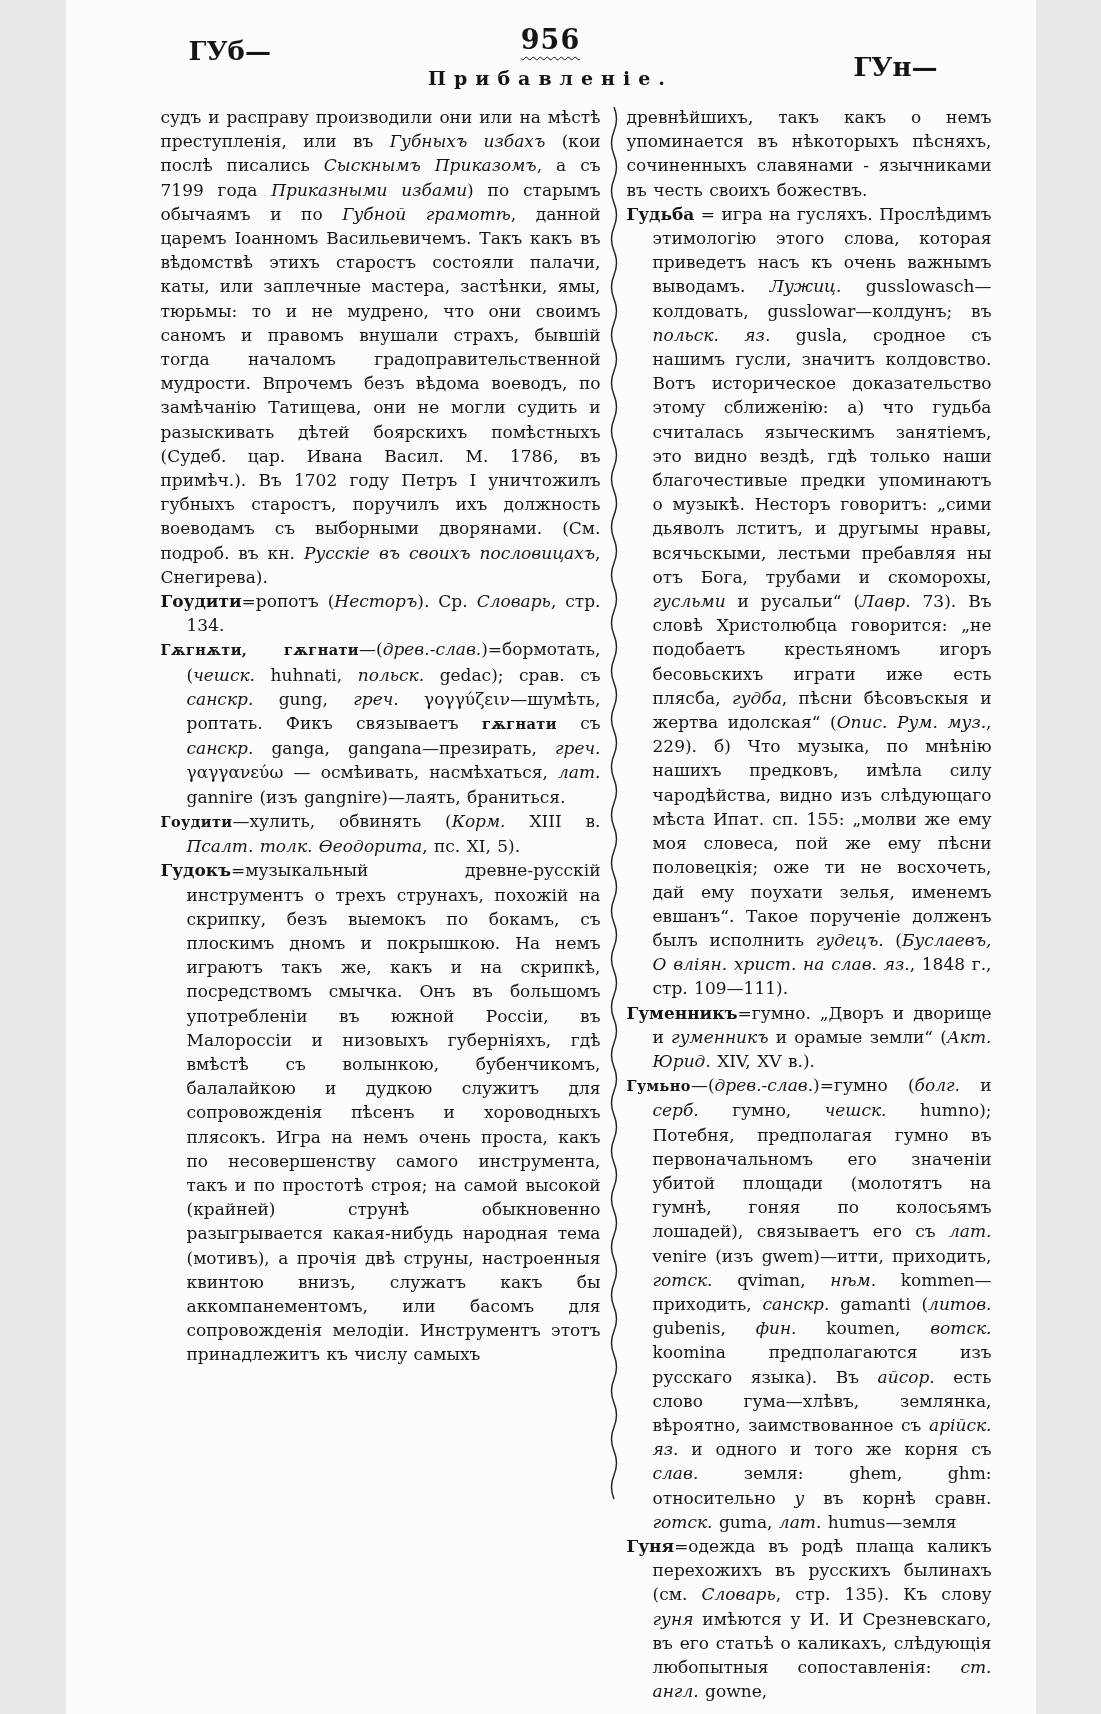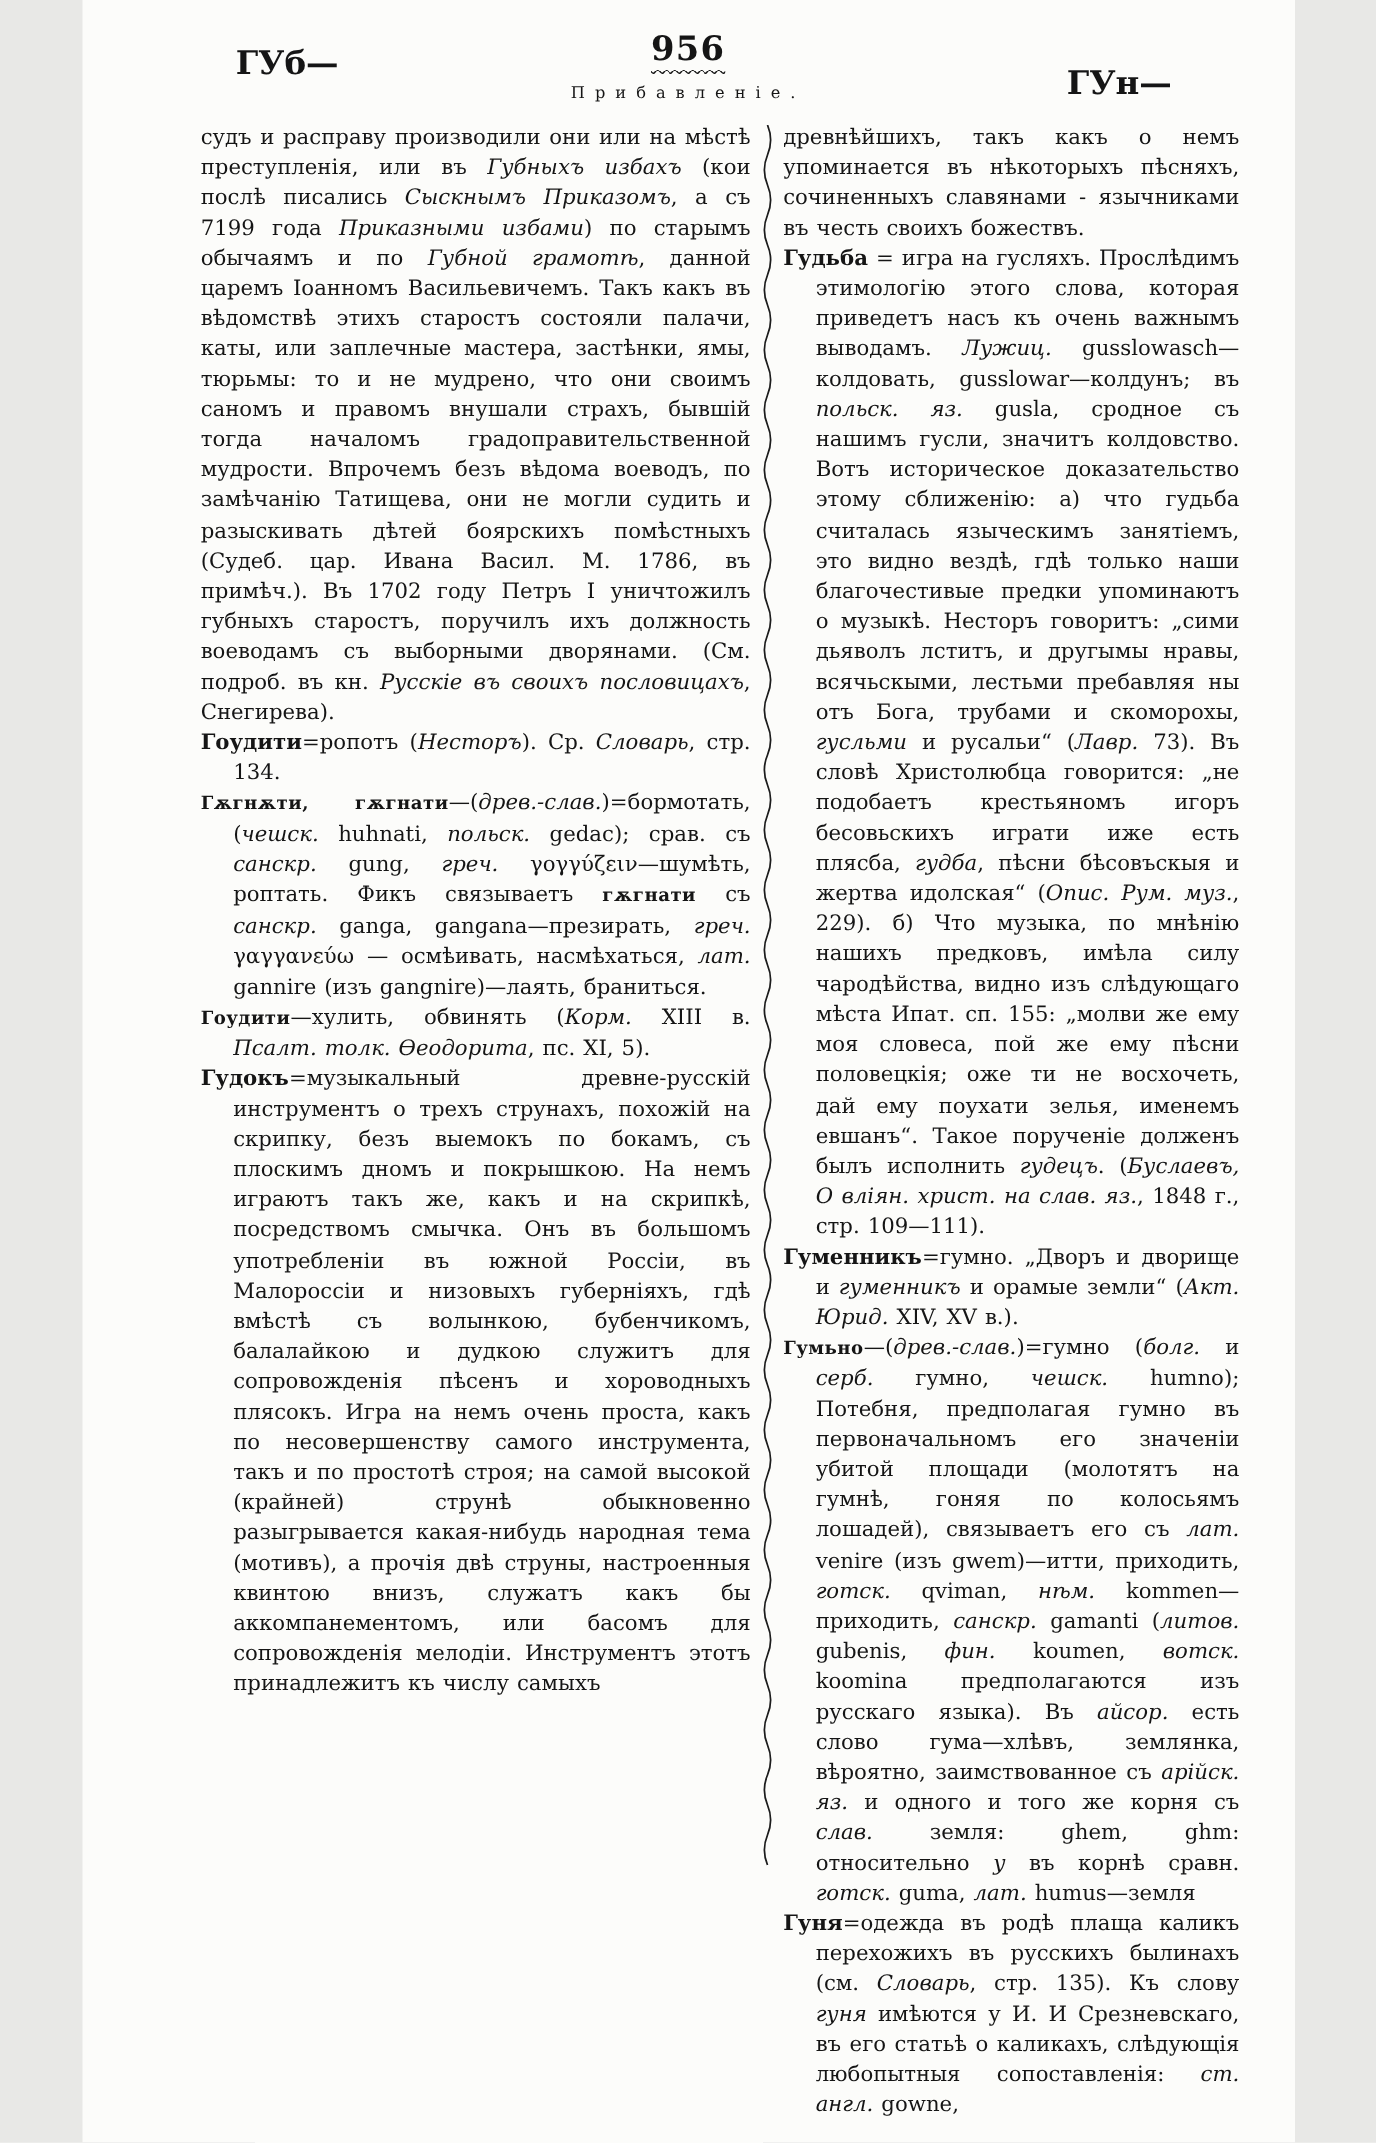--- a/index.html
+++ b/index.html
@@ -10,21 +10,21 @@
     box-sizing:border-box;overflow:hidden;
   }
   .page-number{
     text-align:center;padding-top:24px;
     font-size:27px;font-weight:bold;letter-spacing:1px;
     text-decoration-line:underline;text-decoration-style:wavy;
     text-decoration-thickness:1.3px;text-underline-offset:7px;
   }
   .section-title{
     display:block;text-align:center;margin-top:12px;
-    font-size:13px;font-weight:normal;letter-spacing:8px;
+    font-size:19px;font-weight:bold;letter-spacing:8px;
   }
   .running-head{position:absolute;font-size:26px;font-weight:bold;}
   .running-head.left{left:123px;top:36px;}
   .running-head.right{right:98px;top:52px;}
   .columns{display:flex;margin-top:16px;padding-left:95px;padding-right:44px;}
   .column{box-sizing:border-box;}
   .col-left{width:440px;}
   .col-right{flex:1;}
   .divider{width:26px;display:flex;justify-content:center;align-items:flex-start;}
   .divider svg{display:block;margin-top:2px;}

